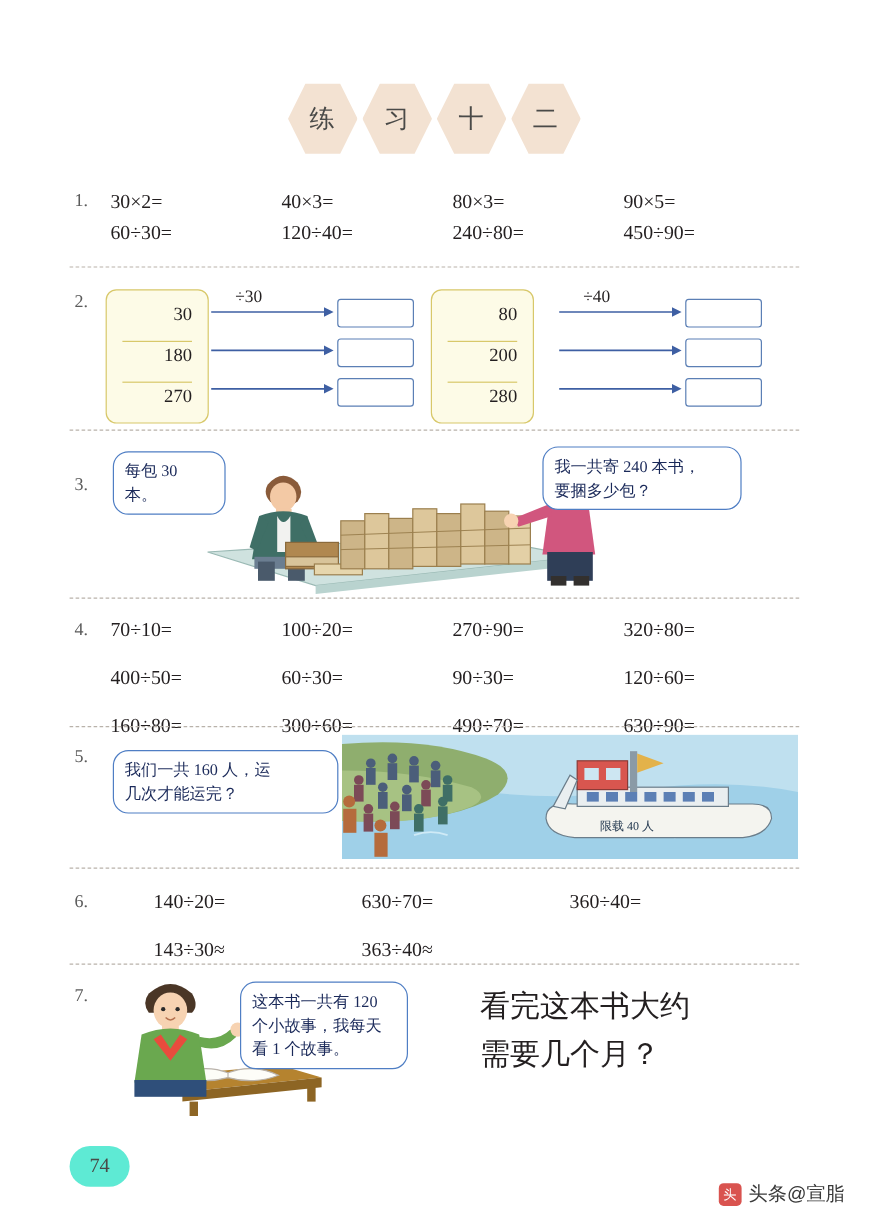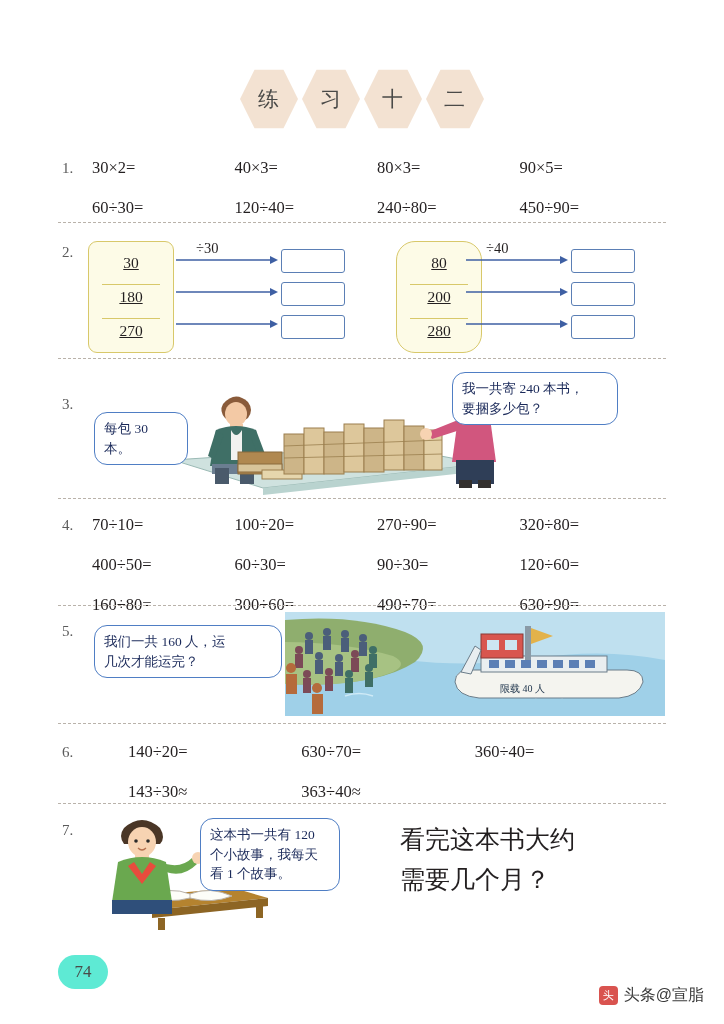--- a/index.html
+++ b/index.html
@@ -81,23 +81,22 @@
     border-radius: 9px;
     display: flex;
     flex-direction: column;
     align-items: center;
     justify-content: space-around;
     padding: 5px 0;
   }
   .numcol div {
     font-size: 15.5px;
     width: 58px;
-    text-align: center;
+    text-align: right;
     padding: 3px 0;
-    text-decoration: underline;
   }
   .numcol div + div { border-top: 1.2px solid #d8c86a; }
   .opbox {
     position: absolute;
     font-size: 14.5px;
     color: #231f20;
   }
   .ansstack {
     position: absolute;
     display: flex;
@@ -177,21 +176,21 @@
 <div class="page">
 
   <div class="title-row">
     <div class="hexcell">练</div>
     <div class="hexcell">习</div>
     <div class="hexcell">十</div>
     <div class="hexcell">二</div>
   </div>
 
   <div class="exnum" style="left:62px; top:160px;">1.</div>
-  <div class="probgrid" style="left:92px; top:158px; width:570px; grid-template-columns: repeat(4, 1fr); row-gap:20px;">
+  <div class="probgrid" style="left:92px; top:158px; width:570px; grid-template-columns: repeat(4, 1fr); row-gap:6px;">
     <span>30×2=</span>
     <span>40×3=</span>
     <span>80×3=</span>
     <span>90×5=</span>
     <span>60÷30=</span>
     <span>120÷40=</span>
     <span>240÷80=</span>
     <span>450÷90=</span>
   </div>
 
@@ -219,21 +218,21 @@
       </g>
     </svg>
     <div class="ansstack" style="left:281px; top:249px;">
       <div class="ansbox"></div>
       <div class="ansbox"></div>
       <div class="ansbox"></div>
     </div>
   </div>
 
   <div class="ex2wrap" style="left:0; top:0;">
-    <div class="numcol" style="left:396px; top:241px; height:100px;border-radius:19px;">
+    <div class="numcol" style="left:359px; top:241px; height:100px;">
       <div>80</div>
       <div>200</div>
       <div>280</div>
     </div>
     <div class="opbox" style="left:486px; top:240px;">÷40</div>
     <svg class="arrowsvg" style="left:464px; top:238px;" width="110" height="110">
       <g stroke="#3e5fa3" stroke-width="1.4" fill="none">
         <line x1="2" y1="22" x2="96" y2="22"></line>
         <line x1="2" y1="54" x2="96" y2="54"></line>
         <line x1="2" y1="86" x2="96" y2="86"></line>
@@ -298,21 +297,21 @@
         <path d="M370,50 q16,-8 32,0 l6,44 -44,0z" fill="#d1567e"></path>
         <path d="M370,52 l-30,12 4,7 28,-9z" fill="#d1567e"></path>
         <circle cx="338" cy="66" r="6" fill="#f7d3b2"></circle>
         <rect x="368" y="92" width="38" height="24" fill="#2f3e57"></rect>
         <rect x="371" y="112" width="13" height="8" fill="#33302e"></rect>
         <rect x="390" y="112" width="13" height="8" fill="#33302e"></rect>
       </g>
     </svg>
   </div>
 
-  <div class="bubble" style="left:94px; top:412px; width:74px;border-radius:13px;">
+  <div class="bubble" style="left:94px; top:376px; width:74px;border-radius:13px;">
     <span>每包 30 本。</span>
   </div>
 
   <div class="bubble" style="left:452px; top:372px; width:146px;">
     <div>我一共寄 240 本书，</div>
     <div>要捆多少包？</div>
   </div>
 
   <div class="divider" style="top:498px;"></div>
 

